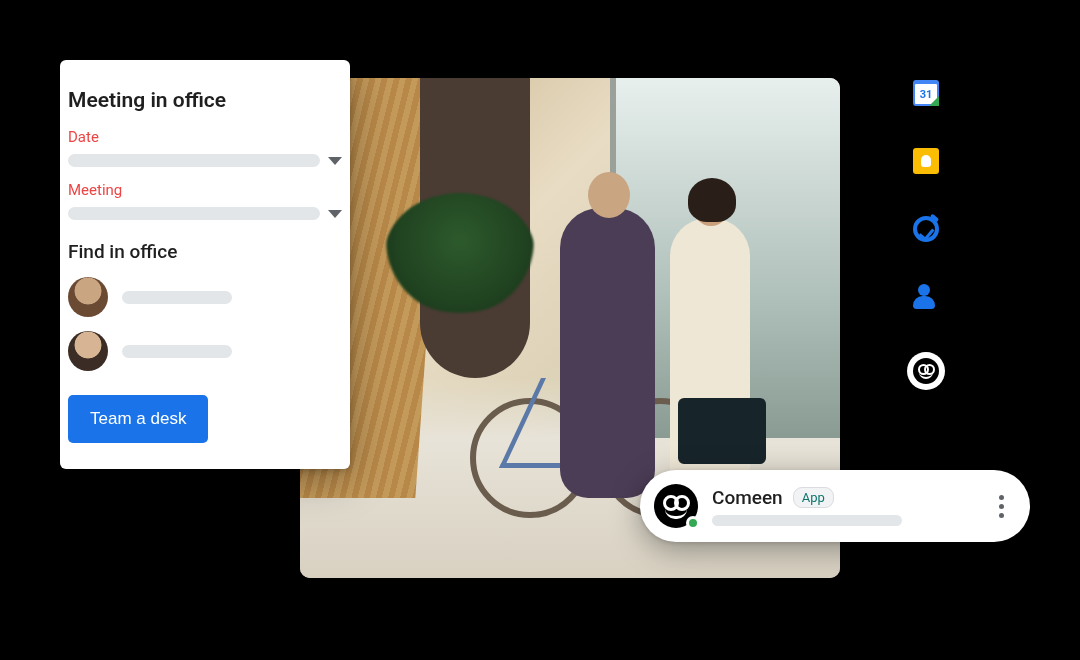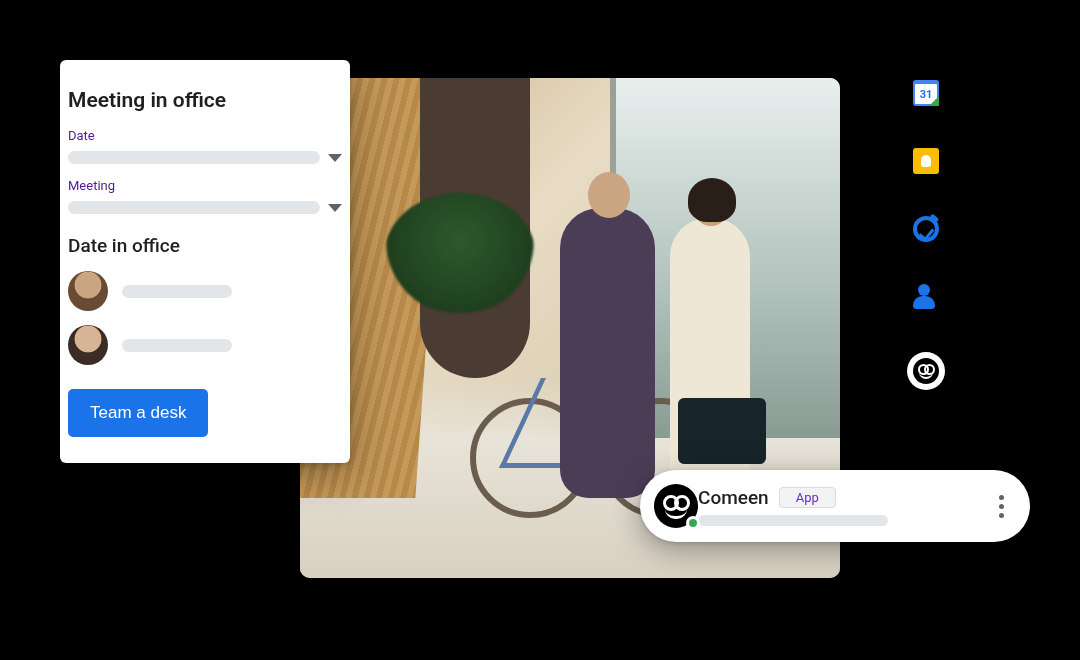--- a/index.html
+++ b/index.html
@@ -94,21 +94,21 @@
     position:absolute;
     left:60px; top:60px;
     width:290px;
     background:#fff;
     border-radius:6px;
     padding:28px 8px 26px;
     box-shadow: 0 10px 40px rgba(0,0,0,.35), 0 2px 6px rgba(0,0,0,.2);
     z-index:5;
   }
   .card h1 { font-size:21px; font-weight:600; color:#1f1f1f; margin-bottom:16px; }
-  .card .label { font-size:13px; color:#4c1d95; margin:6px 0 8px; }
+  .card .label { font-size:15px; color:#ef4444; margin:6px 0 8px; }
   .dropdown {
     display:flex; align-items:center; gap:8px; margin-bottom:14px;
   }
   .dropdown .bar {
     flex:1; height:13px; background:#e3e6e8; border-radius:7px;
   }
   .dropdown .caret {
     width:0; height:0; border-left:7px solid transparent; border-right:7px solid transparent;
     border-top:8px solid #5f6368;
   }
@@ -202,38 +202,38 @@
     border-radius:0 0 10px 10px;
   }
 
   
   .chip {
     position:absolute; left:640px; top:470px;
     width:390px; height:72px;
     background:#fff; border-radius:36px;
     box-shadow: 0 8px 30px rgba(0,0,0,.35), 0 1px 4px rgba(0,0,0,.15);
     display:flex; align-items:center;
-    padding:0 20px 0 14px; 
+    padding:0 20px 0 14px; gap:14px;
     z-index:6;
   }
   .chip .avatar-wrap { position:relative; width:44px; height:44px; }
   .chip .avatar-wrap .comeen-glyph{ width:44px; height:44px; }
   .chip .avatar-wrap .comeen-glyph::before{ left:9px; top:11px; width:10px; height:10px; border-width:3px;}
   .chip .avatar-wrap .comeen-glyph::after{ right:8px; top:11px; width:10px; height:10px; border-width:3px;}
   .chip .avatar-wrap .comeen-glyph .smile{ left:11px; bottom:9px; width:22px; height:10px; border-width:3px;}
   .chip .presence{
     position:absolute; right:-2px; bottom:-2px; width:14px; height:14px;
     background:#34a853; border:3px solid #fff; border-radius:50%;
   }
   .chip .body { flex:1; display:flex; flex-direction:column; gap:6px; }
   .chip .row1 { display:flex; align-items:center; gap:10px; }
   .chip .name { font-size:19px; font-weight:500; color:#1f1f1f; }
   .chip .badge {
-    font-size:13px; color:#6d28d9; background:#f1f3f4;
-    border:1px solid #dadce0; border-radius:4px; padding:2px 16px;
+    font-size:13px; color:#0f766e; background:#f1f3f4;
+    border:1px solid #dadce0; border-radius:9px; padding:2px 8px;
   }
   .chip .msgbar { width:190px; height:11px; background:#e3e6e8; border-radius:6px; }
   .chip .more { display:flex; flex-direction:column; gap:4px; padding:6px; cursor:pointer;}
   .chip .more span{ width:5px; height:5px; background:#5f6368; border-radius:50%; }
 </style>
 </head>
 <body>
 
 <div class="photo">
   <div class="wood"></div>
@@ -258,21 +258,21 @@
     <div class="bar"></div>
     <div class="caret"></div>
   </div>
 
   <div class="label">Meeting</div>
   <div class="dropdown">
     <div class="bar"></div>
     <div class="caret"></div>
   </div>
 
-  <h2>Date in office</h2>
+  <h2>Find in office</h2>
 
   <div class="member">
     <div class="avatar a1"></div>
     <div class="bar"></div>
   </div>
   <div class="member">
     <div class="avatar a2"></div>
     <div class="bar"></div>
   </div>
 

